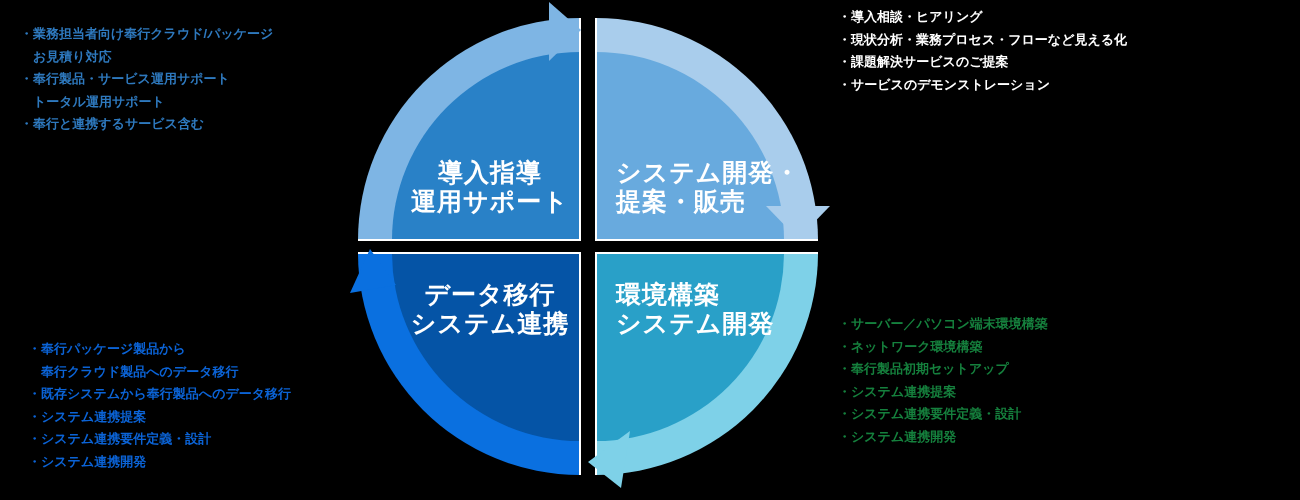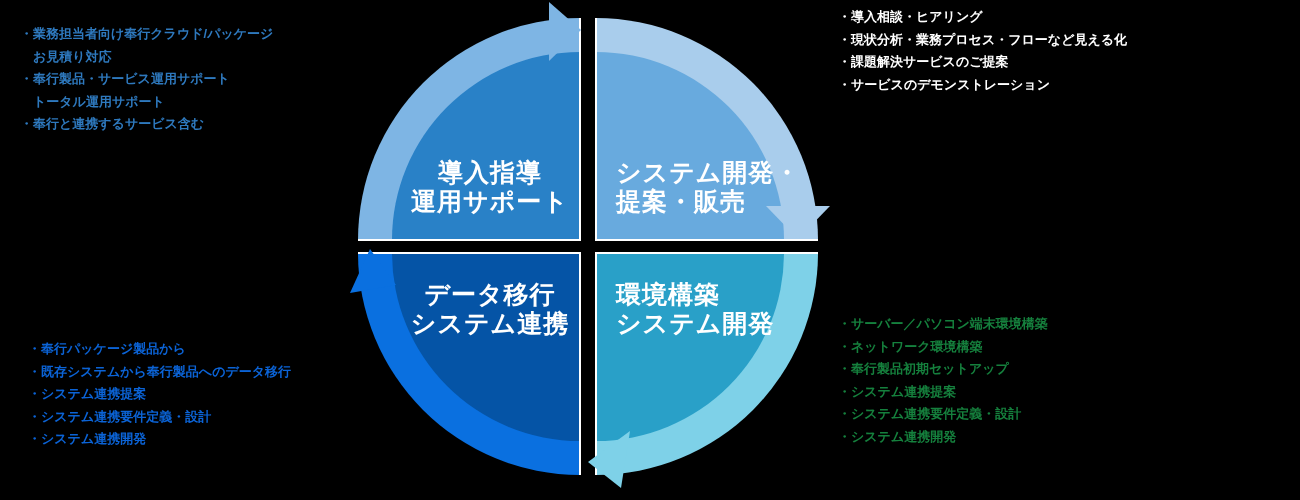--- a/index.html
+++ b/index.html
@@ -88,20 +88,21 @@
 
   <div class="list list-tr">
     <div>・導入相談・ヒアリング</div>
     <div>・現状分析・業務プロセス・フローなど見える化</div>
     <div>・課題解決サービスのご提案</div>
     <div>・サービスのデモンストレーション</div>
   </div>
 
   <div class="list list-bl">
     <div>・奉行パッケージ製品から</div>
+    <div>　奉行クラウド製品へのデータ移行</div>
     <div>・既存システムから奉行製品へのデータ移行</div>
     <div>・システム連携提案</div>
     <div>・システム連携要件定義・設計</div>
     <div>・システム連携開発</div>
   </div>
 
   <div class="list list-br">
     <div>・サーバー／パソコン端末環境構築</div>
     <div>・ネットワーク環境構築</div>
     <div>・奉行製品初期セットアップ</div>

